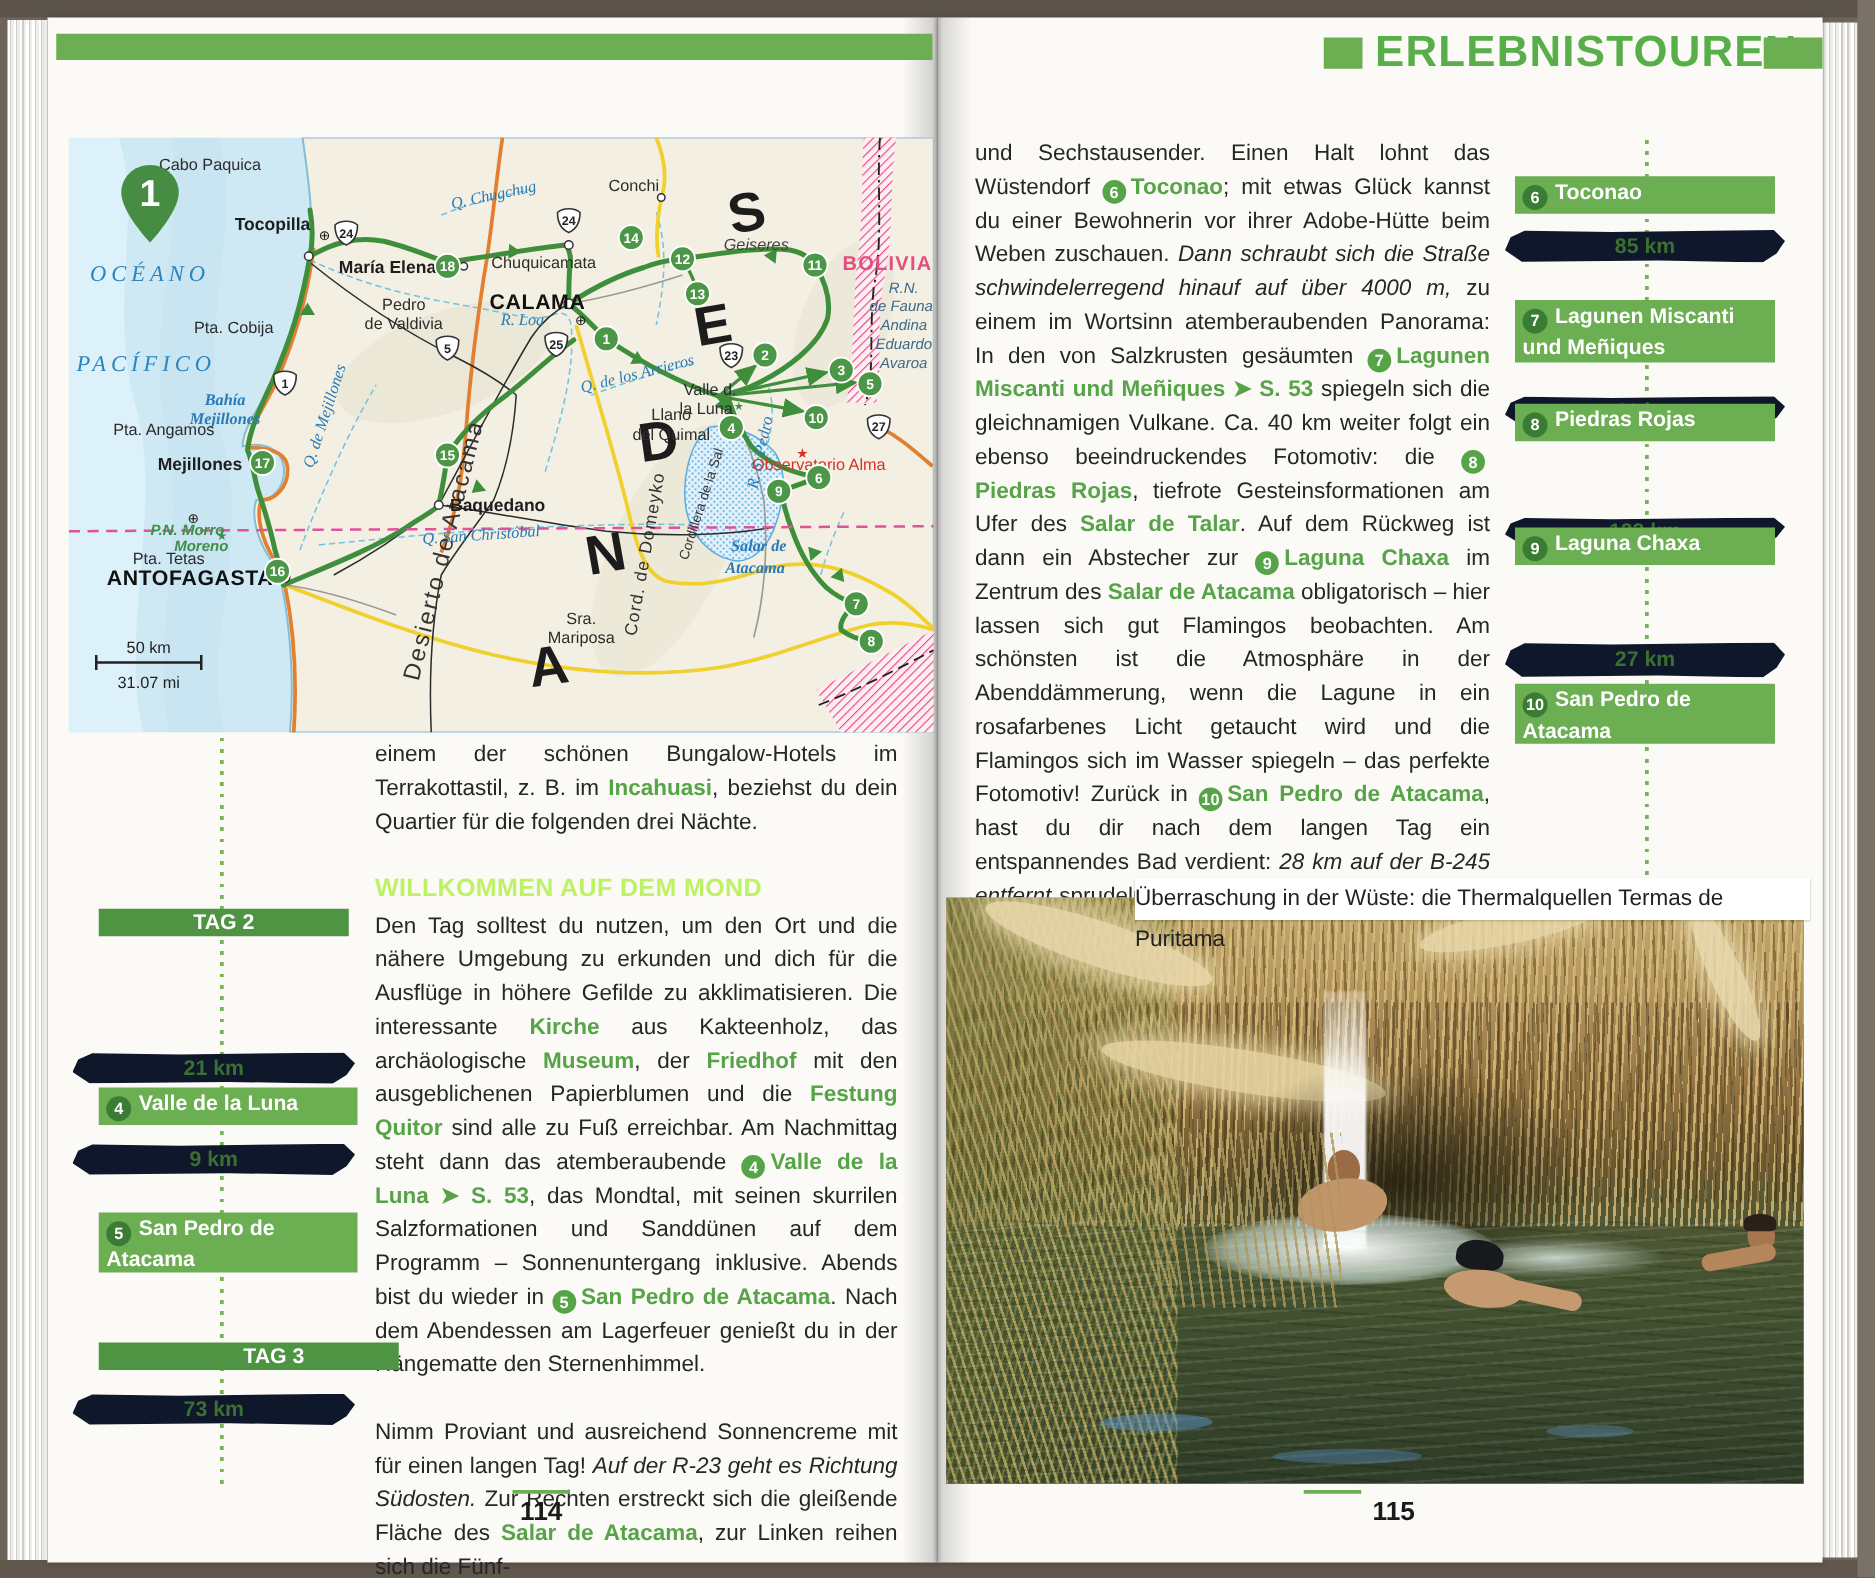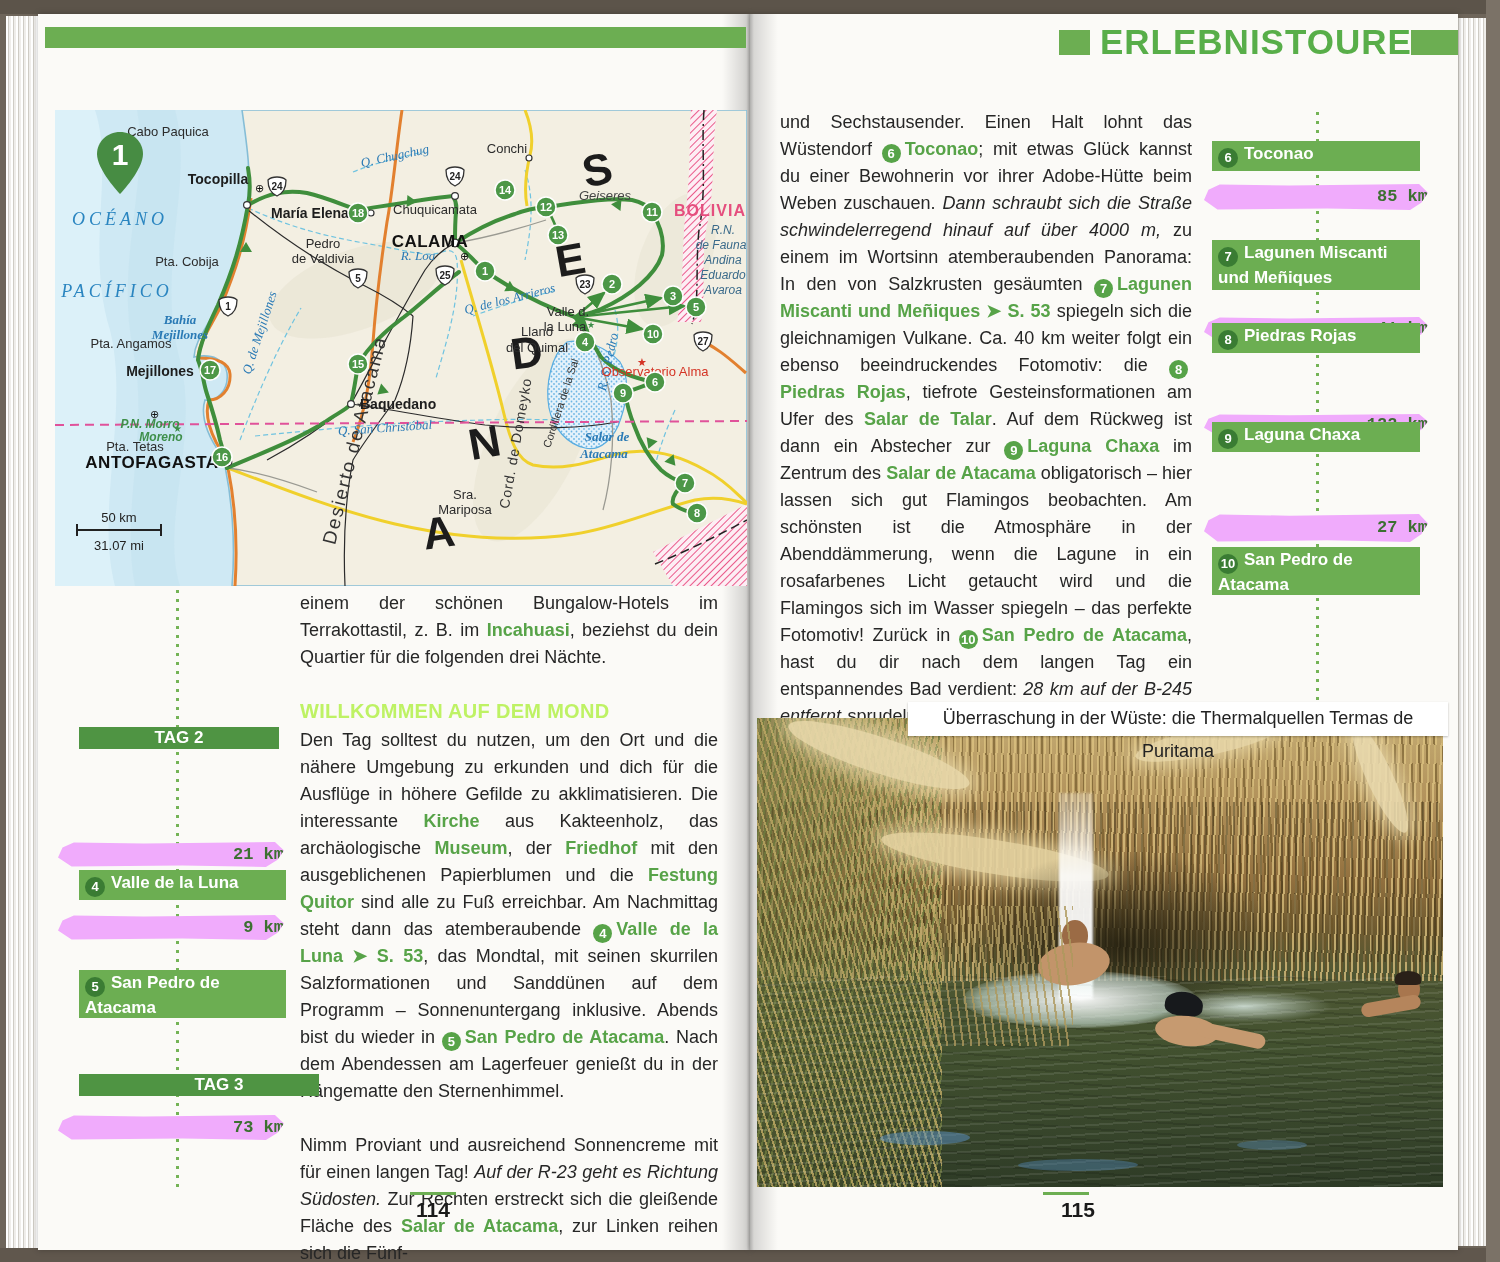--- a/index.html
+++ b/index.html
@@ -13,26 +13,26 @@
   .col p{margin:0 0 27px 0;}
   .grn{color:#57a348;font-weight:bold;}
   .it{font-style:italic;}
   .h-green{color:#bef264;font-weight:bold;font-size:20px;letter-spacing:.3px;margin:0 0 4px 0;}
   .tbadge{display:inline-block;width:19px;height:19px;border-radius:50%;background:#57a348;color:#fff;
           font-size:13px;font-weight:bold;line-height:19px;text-align:center;vertical-align:-3px;margin-right:4px;}
   .bar{background:#6cae52;color:#fff;font-weight:bold;font-size:17px;line-height:22px;padding:2px 10px 3px 6px;box-sizing:border-box;}
   .tagbar{background:#4f9443;color:#fff;font-weight:bold;font-size:17px;line-height:22px;text-align:center;}
   .bbadge{display:inline-block;width:20px;height:20px;border-radius:50%;background:#3a7c33;color:#fff;
           font-size:13px;font-weight:bold;line-height:20px;text-align:center;margin-right:6px;vertical-align:-3px;}
-  .kmbrush{background:#f0abfc;color:#3c7031;font-weight:bold;font-size:17px;text-align:right;
-           clip-path:polygon(2% 22%,7% 2%,38% 6%,96% 0%,100% 34%,97% 72%,92% 100%,55% 94%,6% 98%,0% 62%);font-family:Liberation Mono, monospace;}
+  .kmbrush{background:#0f172a;color:#3c7031;font-weight:bold;font-size:17px;text-align:center;
+           clip-path:polygon(2% 22%,7% 2%,38% 6%,96% 0%,100% 34%,97% 72%,92% 100%,55% 94%,6% 98%,0% 62%);}
   .dots{width:3px;background-image:repeating-linear-gradient(#74b356 0 3px,transparent 3px 9px);}
   .pagenum{font-weight:bold;font-size:21px;color:#1a1a1a;text-align:center;}
   .pnline{height:3px;background:#6cae52;}
-  .caption{background:#ffffff;font-size:18px;color:#222;text-align:center;line-height:33px;box-shadow:0 1px 2px rgba(0,0,0,.25);}
+  .caption{background:#ffffff;font-size:18px;color:#222;text-align:left;line-height:33px;box-shadow:0 1px 2px rgba(0,0,0,.25);}
   
   .mt-town{font-size:13px;fill:#2c2c2c;}
   .mt-town-b{font-size:14px;font-weight:bold;fill:#1d1d1d;}
   .mt-city{font-size:17px;font-weight:bold;fill:#111;letter-spacing:.5px;}
   .mt-water{font-size:13px;font-style:italic;fill:#2a7ab5;font-family:"Liberation Serif",serif;}
   .mt-sea{font-size:18px;font-style:italic;fill:#2a85c0;letter-spacing:4px;font-family:"Liberation Serif",serif;}
   .mt-green{font-size:12px;font-style:italic;font-weight:bold;fill:#3e8f4a;}
   .mt-red{font-size:13px;fill:#d43425;}
   .mt-pink{font-size:16px;font-weight:bold;fill:#e54e7e;letter-spacing:1px;}
   .mt-rn{font-size:12px;font-style:italic;fill:#3a6a8a;}
@@ -406,15 +406,15 @@
     <div class="abs" style="left:70%;top:90%;width:70px;height:10px;background:rgba(95,145,190,.4);border-radius:50%;"></div>
 
     <div class="abs" style="left:24%;top:40%;width:22%;height:30%;background:repeating-linear-gradient(82deg,rgba(173,152,92,.8) 0 2px,rgba(0,0,0,0) 2px 8px);"></div>
   </div>
 
   <div class="abs caption" style="left:908px;top:702px;width:540px;height:34px;">Überraschung in der Wüste: die Thermalquellen Termas de Puritama</div>
 
   <div class="abs pnline" style="left:410px;top:1192px;width:46px;"></div>
   <div class="abs pagenum" style="left:403px;top:1198px;width:60px;">114</div>
   <div class="abs pnline" style="left:1043px;top:1192px;width:46px;"></div>
-  <div class="abs pagenum" style="left:1048px;top:1198px;width:60px;">115</div>
+  <div class="abs pagenum" style="left:1085px;top:1198px;width:60px;">115</div>
 
 </div>
 
 </body></html>

